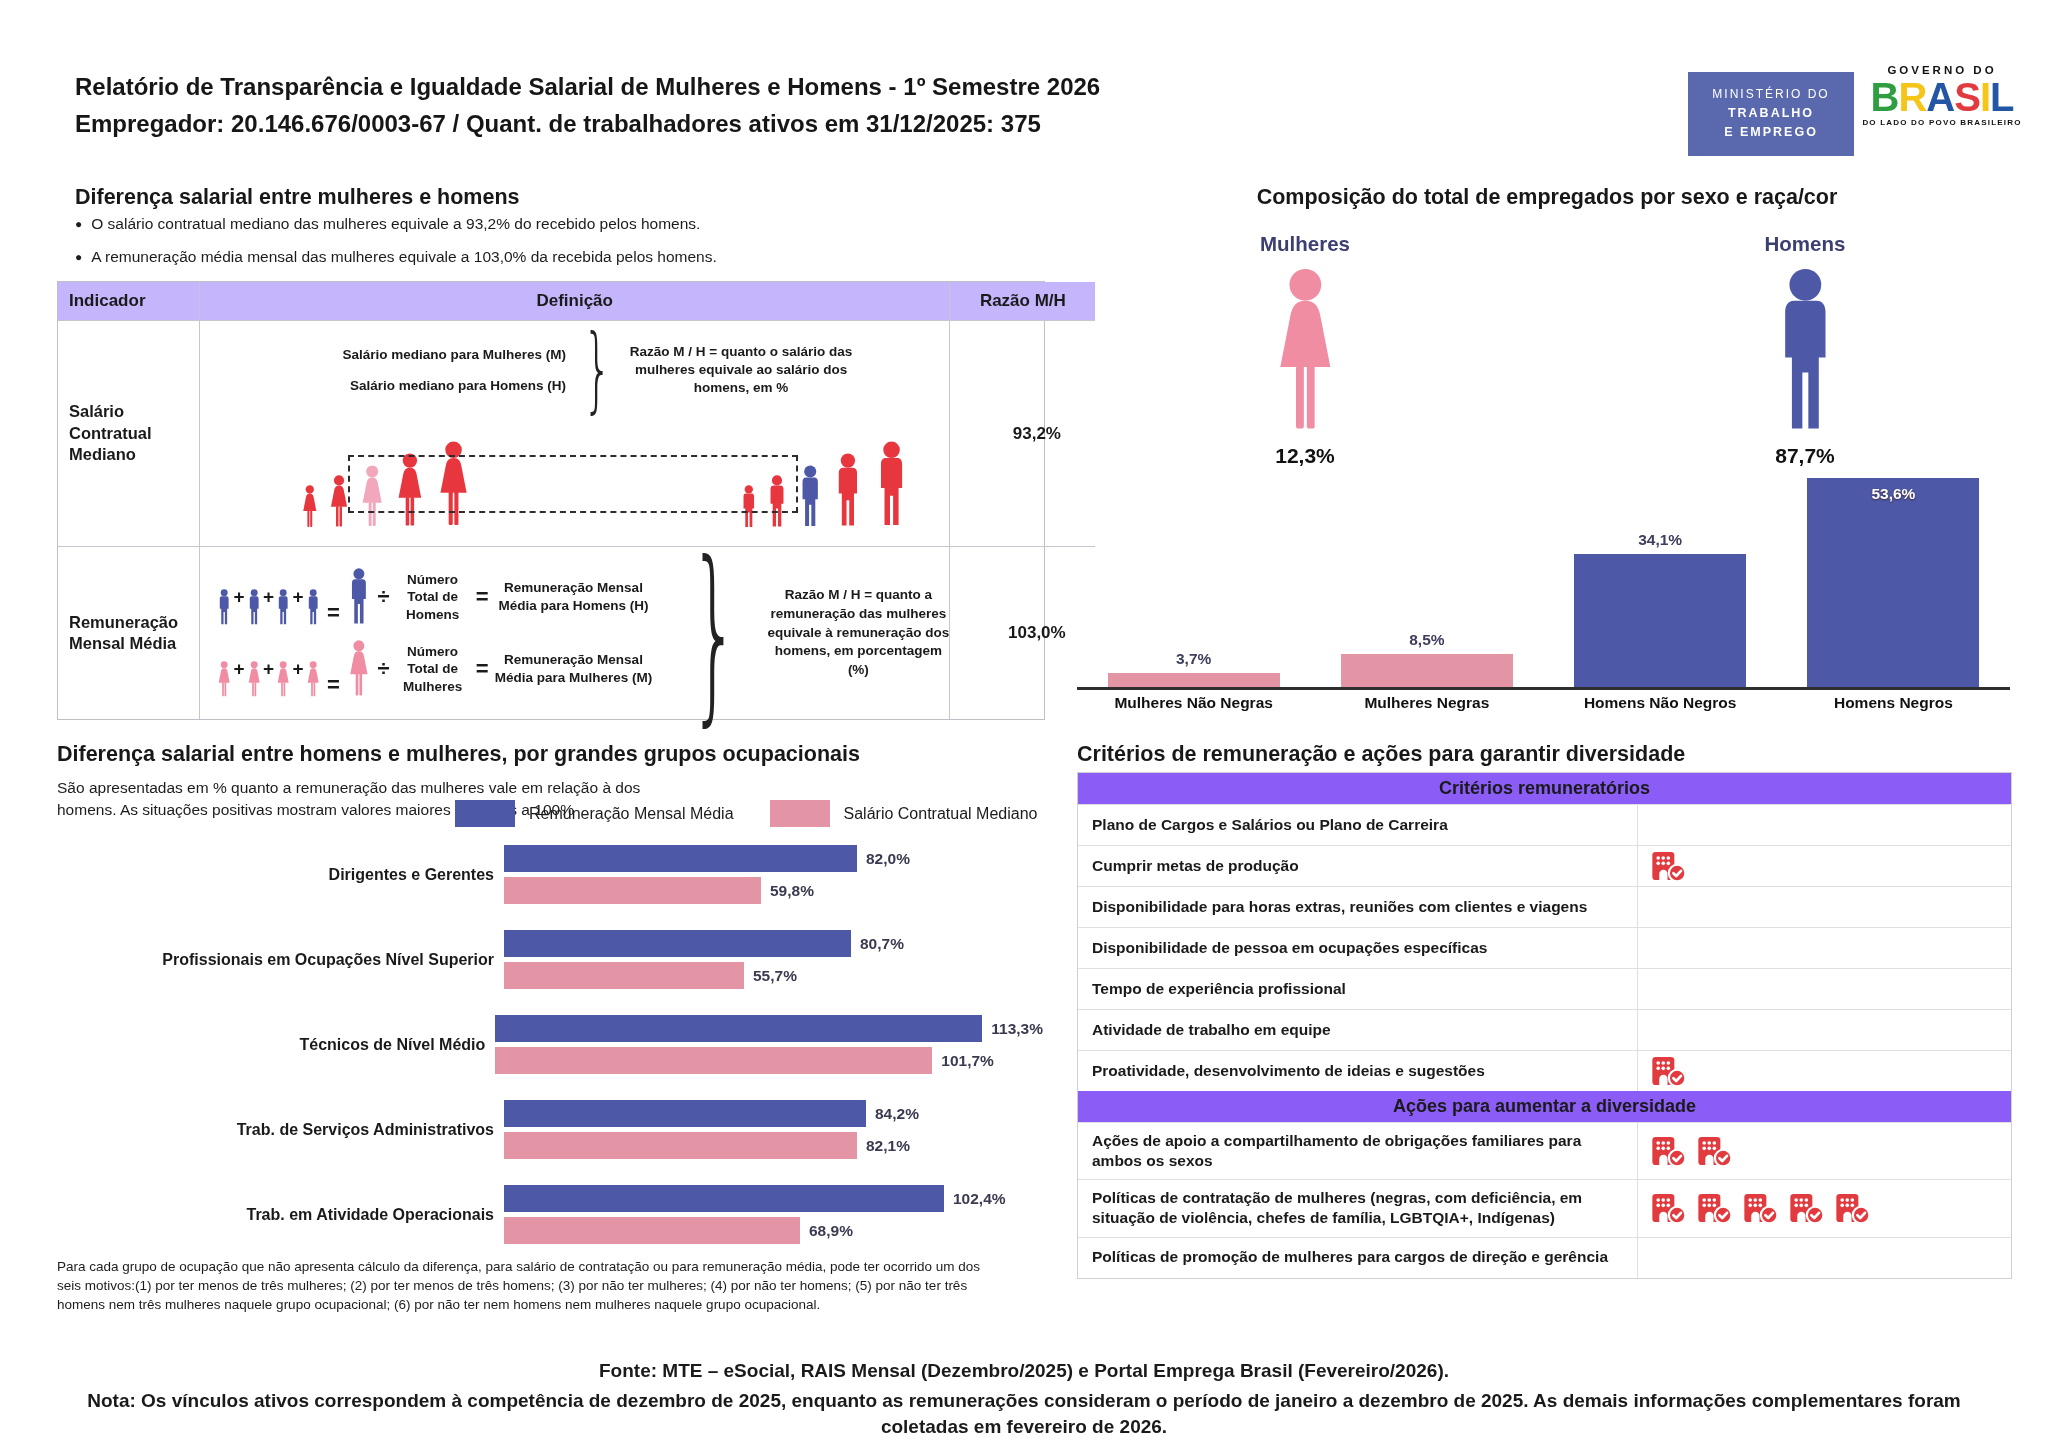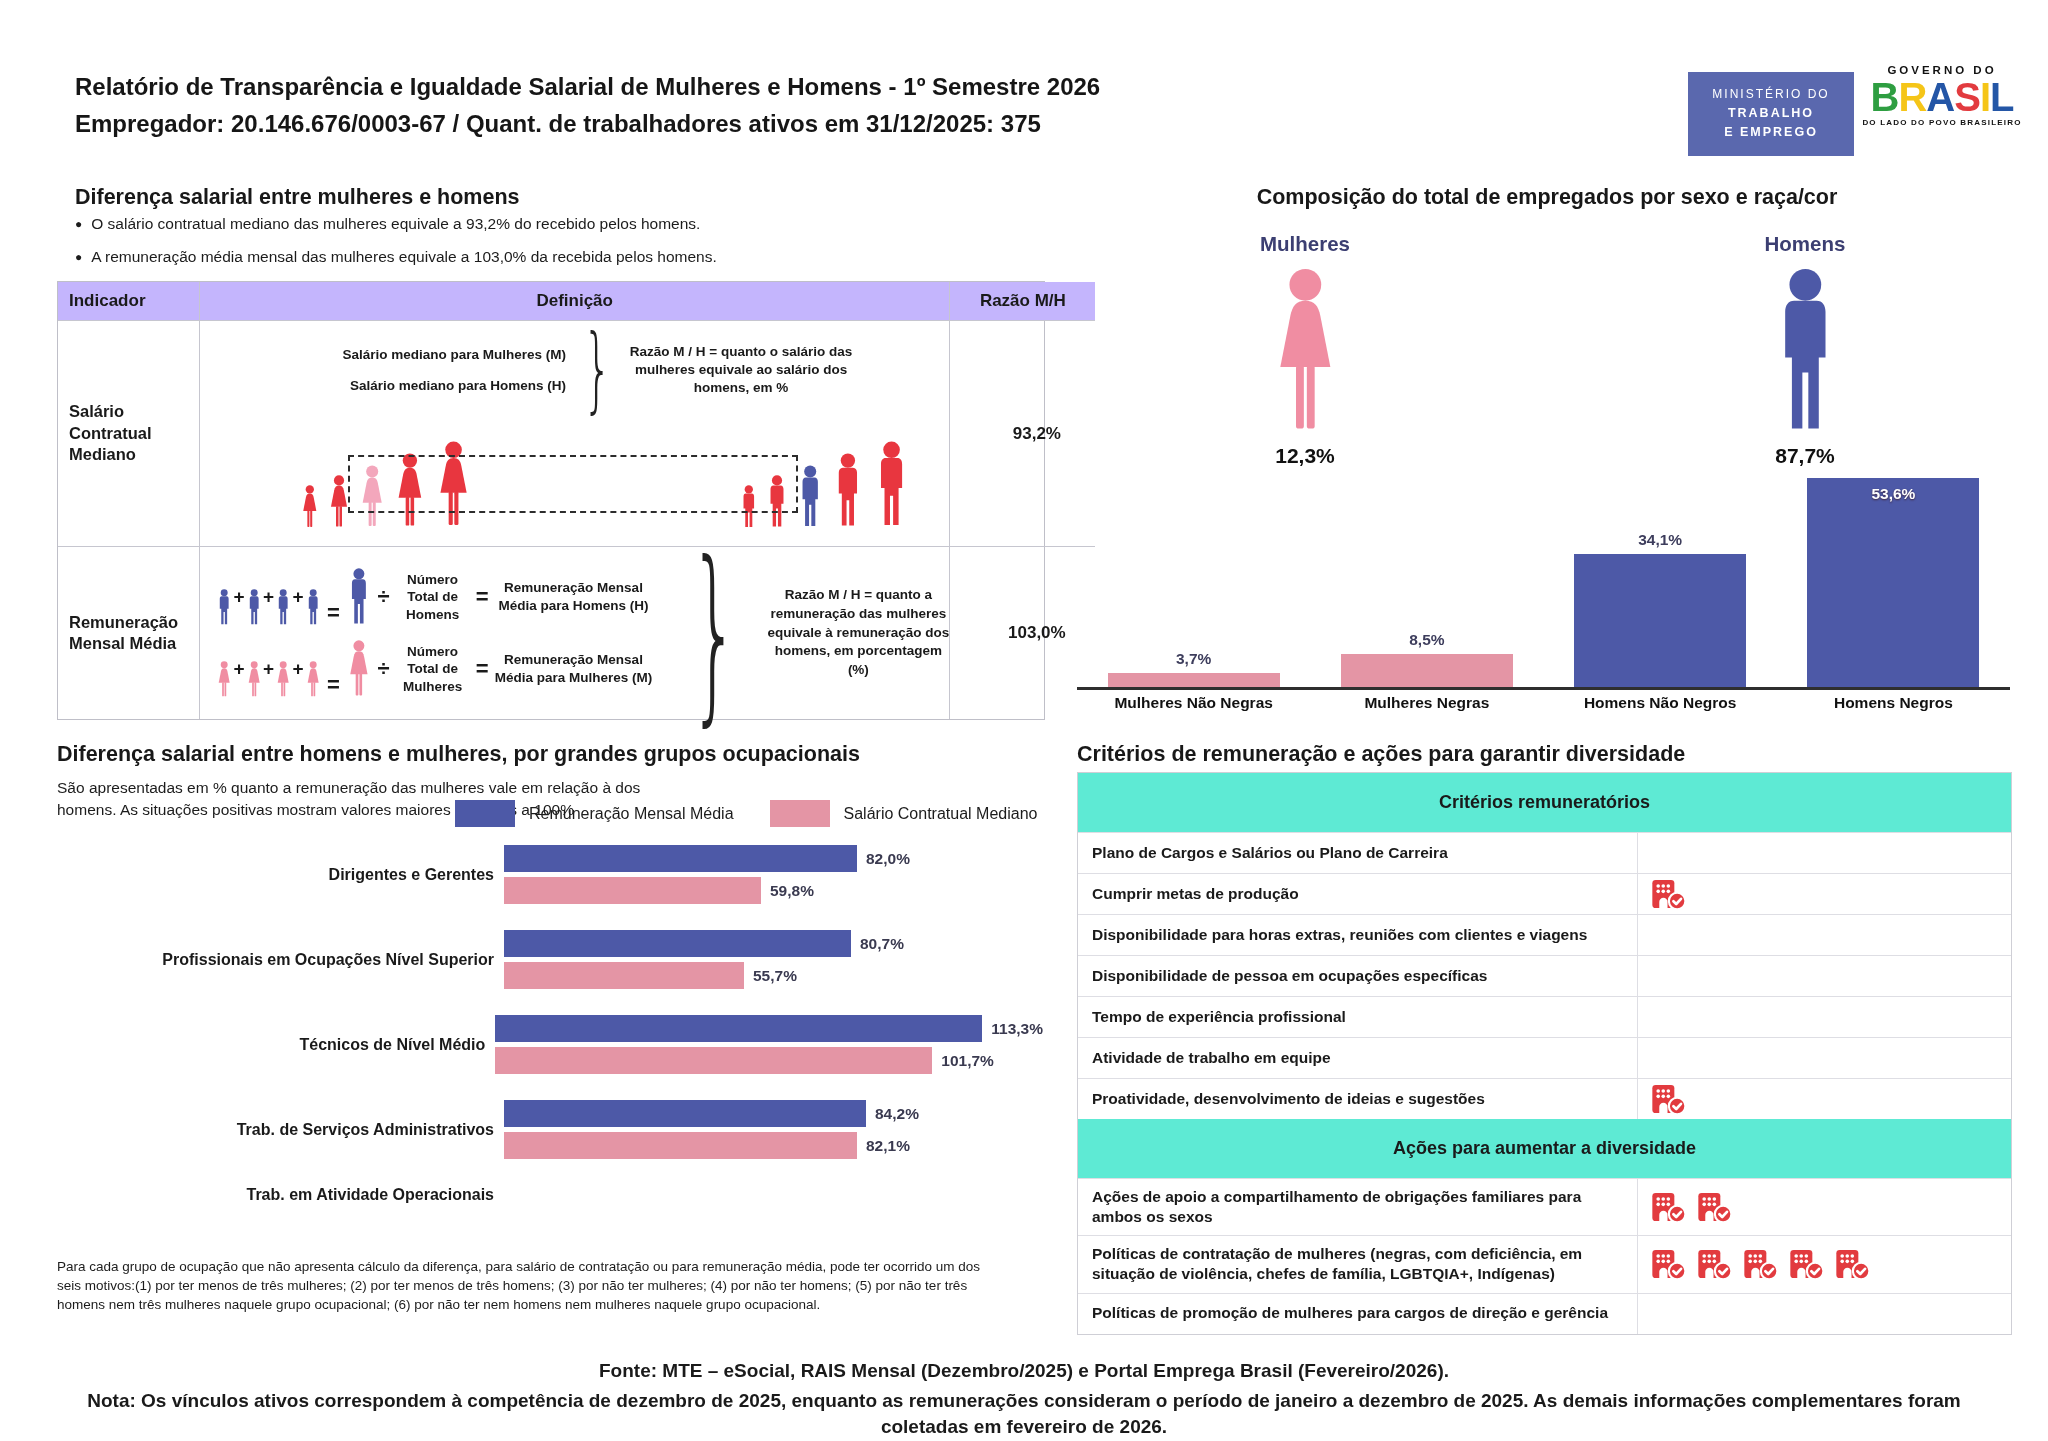--- a/index.html
+++ b/index.html
@@ -93,21 +93,21 @@
     display:flex;align-items:center;justify-content:flex-end;line-height:1.25;}
   .occ-bars{display:flex;flex-direction:column;gap:5px;}
   .occ-bar-row{display:flex;align-items:center;}
   .occ-bar{height:27px;}
   .occ-val{margin-left:9px;font-weight:600;font-size:15.5px;color:#3A3A50;}
   .occ-note{left:57px;top:1258px;width:950px;font-size:13.5px;line-height:1.4;color:#1c1c1c;}
 
   
   .crit-title{left:1077px;top:742px;width:940px;}
   #crit-table{left:1077px;top:772px;width:933px;border:1px solid #cfcfd6;}
-  .crit-head{background:#5eead4;font-weight:bold;font-size:18px;text-align:center;padding:19px 0;color:#1a1a1a;}
+  .crit-head{background:#8b5cf6;font-weight:bold;font-size:18px;text-align:center;padding:5px 0;color:#1a1a1a;}
   .crit-row{display:flex;border-top:1px solid #dedee4;min-height:40px;}
   .crit-label{flex:1;padding:8px 14px;font-weight:bold;font-size:15.5px;line-height:1.3;
     display:flex;align-items:center;}
   .crit-icons{width:360px;border-left:1px solid #dedee4;display:flex;align-items:center;
     gap:10px;padding-left:13px;}
 
   
   .footer{left:74px;top:1358px;width:1900px;text-align:center;font-weight:bold;font-size:19px;line-height:1.4;}
   .footer .nota{margin-top:3px;}
 </style>
@@ -416,20 +416,30 @@
             <span class="occ-val">84,2%</span>
           </div>
           <div class="occ-bar-row">
             <div class="occ-bar" style="width:353px;background:#E495A5;"></div>
             <span class="occ-val">82,1%</span>
           </div>
         </div>
       </div>
       <div class="occ-group">
         <div class="occ-glabel">Trab. em Atividade Operacionais</div>
+        <div class="occ-bars">
+          <div class="occ-bar-row">
+            <div class="occ-bar" style="width:440px;background:#4D59A7;"></div>
+            <span class="occ-val">102,4%</span>
+          </div>
+          <div class="occ-bar-row">
+            <div class="occ-bar" style="width:296px;background:#E495A5;"></div>
+            <span class="occ-val">68,9%</span>
+          </div>
+        </div>
       </div>
     </div>
   <div class="abs occ-note">Para cada grupo de ocupação que não apresenta cálculo da diferença, para salário de contratação ou para remuneração média, pode ter ocorrido um dos seis motivos:(1) por ter menos de três mulheres; (2) por ter menos de três homens; (3) por não ter mulheres; (4) por não ter homens; (5) por não ter três homens nem três mulheres naquele grupo ocupacional; (6) por não ter nem homens nem mulheres naquele grupo ocupacional.</div>
 
   <div class="abs h2 crit-title">Critérios de remuneração e ações para garantir diversidade</div>
   <div class="abs" id="crit-table">
       <div class="crit-head">Critérios remuneratórios</div>
       <div class="crit-row">
         <div class="crit-label">Plano de Cargos e Salários ou Plano de Carreira</div>
         <div class="crit-icons"></div>

